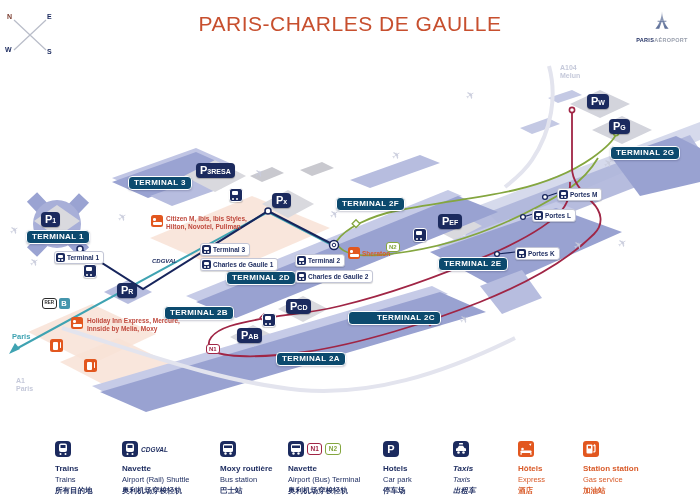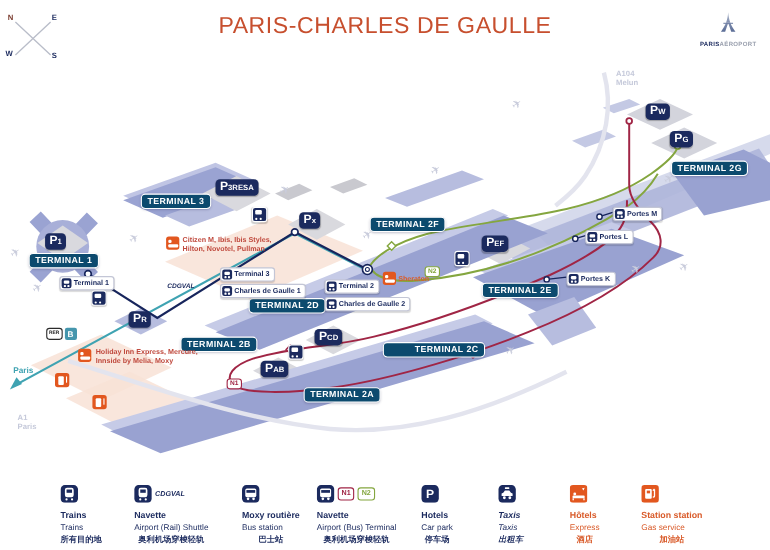--- a/index.html
+++ b/index.html
@@ -72,21 +72,21 @@
          width:11px;height:11px;display:flex;align-items:center;justify-content:center;}
   
   .paris-label{position:absolute;font-size:7.5px;font-weight:bold;color:#3FA3B2;}
   .roadlabel{position:absolute;font-size:7px;font-weight:bold;color:#C5C9DA;line-height:1.15;}
   .plane{position:absolute;color:#C9CCDC;font-size:11px;transform:rotate(-35deg);line-height:1;}
   
   .legend-col{position:absolute;top:440px;}
   .leg-icons{display:flex;align-items:center;gap:3px;height:18px;}
   .leg-title{font-size:8px;font-weight:bold;color:#1B2A5E;margin-top:6px;white-space:nowrap;}
   .leg-sub{font-size:7.5px;color:#1B2A5E;margin-top:2px;white-space:nowrap;}
-  .leg-cn{font-size:7.5px;font-weight:bold;color:#1B2A5E;margin-top:2px;white-space:nowrap;text-align:center;}
+  .leg-cn{font-size:7.5px;font-weight:bold;color:#1B2A5E;margin-top:2px;white-space:nowrap;}
   .legend-col.orange .leg-title,.legend-col.orange .leg-sub,.legend-col.orange .leg-cn{color:#D95B2A;}
   .leg-tag{font-size:6.5px;font-weight:bold;font-style:italic;color:#1B2A5E;}
   .leg-badge{background:#fff;border:1.3px solid #A02545;border-radius:3px;font-size:6.5px;
              font-weight:bold;color:#A02545;padding:1.5px 2.5px;line-height:1;}
   .leg-badge.green{border-color:#84A63F;color:#84A63F;}
 </style>
 </head>
 <body>
 
 <svg class="abs" width="700" height="500" viewBox="0 0 700 500" style="left:0;top:0;">

